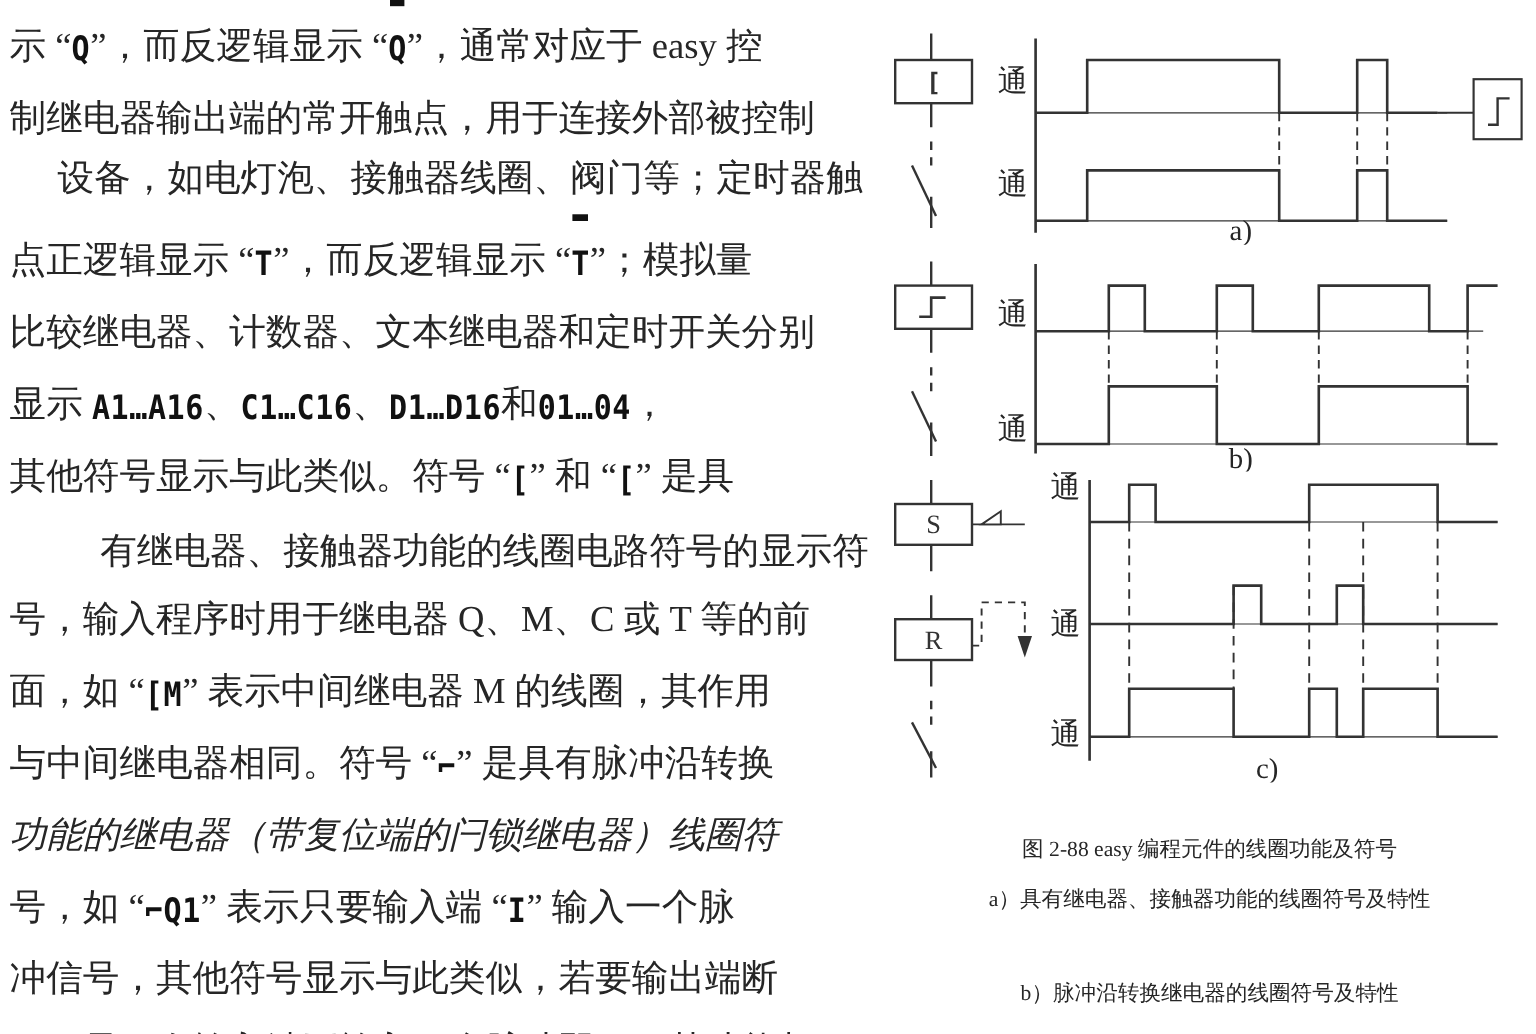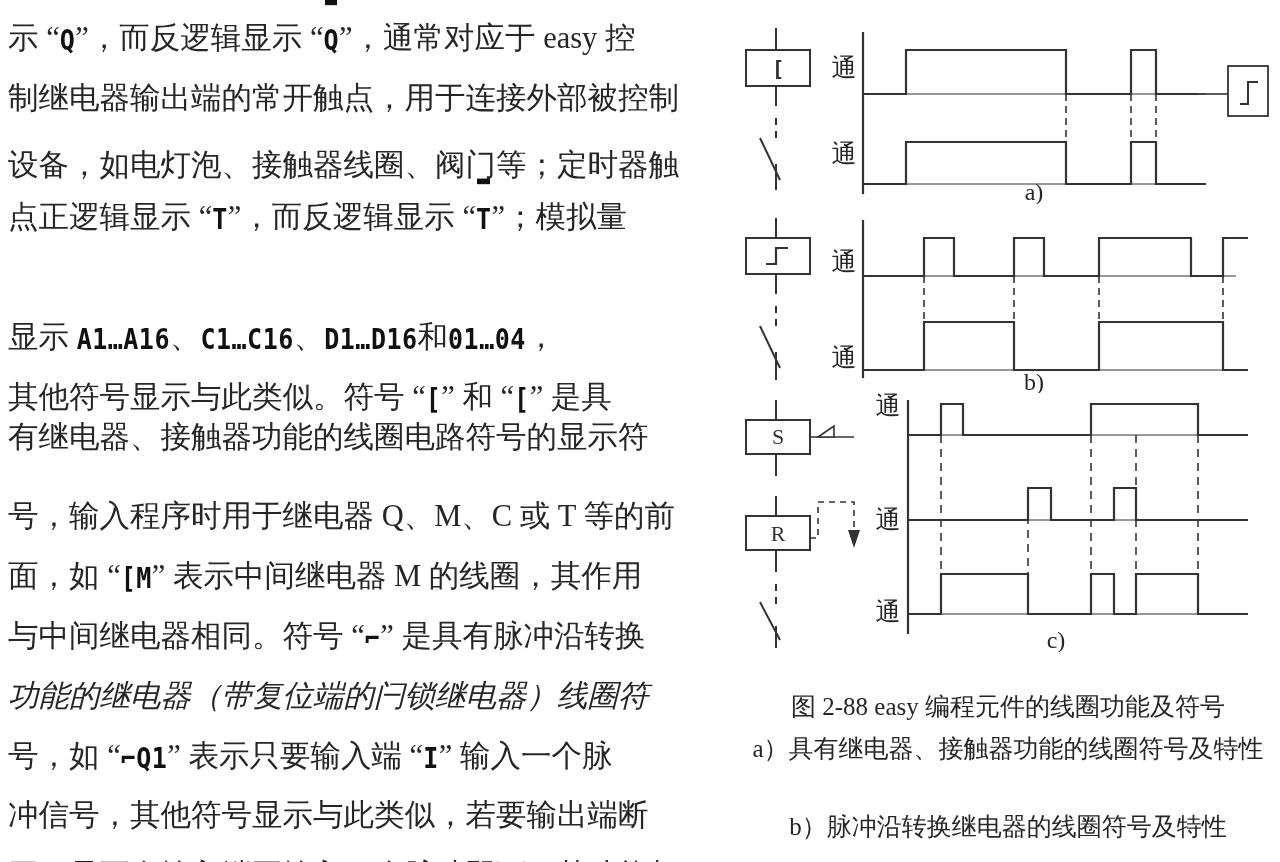--- a/index.html
+++ b/index.html
@@ -44,42 +44,43 @@
   }
 
   
   .fig-col{position:absolute;left:736px;top:0;width:544px;height:862px;}
   .fig{position:absolute;left:0;width:544px;}
   .fig svg{display:block;}
 
   .caption{
     position:absolute;left:736px;width:544px;
     text-align:center;
-    font-size:25px;line-height:42px;
+    font-size:18px;line-height:42px;
     color:#262626;
     white-space:nowrap;
   }
   #cap0{top:686px;}
   #cap1{top:728px;}
   #cap2{top:770px;margin-top:36px;}
   #cap3{top:812px;}
 </style>
 </head>
 <body>
 
 <div class="page">
 
   <div class="text-col" id="textcol">
       <div class="tline" style="top: 8px;"><span>示 “</span><span class="lcd">Q</span><span>”，而反逻辑显示 “</span><span class="lcd ov">Q</span><span>”，通常对应于 easy 控</span></div>
       <div class="tline" style="top: 67.8px;"><span>制继电器输出端的常开触点，用于连接外部被控制</span></div>
-      <div class="tline" style="top: 135px;"><span>设备，如电灯泡、接触器线圈、阀门等；定时器触</span></div>
+      <div class="tline" style="top: 118px; margin-left: 40px;"><span>设备，如电灯泡、接触器线圈、阀门等；定时器触</span></div>
       <div class="tline" style="top: 187.4px;"><span>点正逻辑显示 “</span><span class="lcd">T</span><span>”，而反逻辑显示 “</span><span class="lcd ov">T</span><span>”；模拟量</span></div>
+      <div class="tline" style="top: 247.2px;"><span>比较继电器、计数器、文本继电器和定时开关分别</span></div>
       <div class="tline" style="top: 307px;"><span>显示 </span><span class="lcd">A1…A16</span><span>、</span><span class="lcd">C1…C16</span><span>、</span><span class="lcd">D1…D16</span><span>和</span><span class="lcd">01…04</span><span>，</span></div>
       <div class="tline" style="top: 366.8px;"><span>其他符号显示与此类似。符号 “</span><span class="lcd">[</span><span>” 和 “</span><span class="lcd">[</span><span>” 是具</span></div>
-      <div class="tline" style="top: 407px;"><span>有继电器、接触器功能的线圈电路符号的显示符</span></div>
+      <div class="tline" style="top: 429px; text-align: right;"><span>有继电器、接触器功能的线圈电路符号的显示符</span></div>
       <div class="tline" style="top: 546.2px;"><span>面，如 “</span><span class="lcd">[M</span><span>” 表示中间继电器 M 的线圈，其作用</span></div>
       <div class="tline" style="top: 486.4px;"><span>号，输入程序时用于继电器 Q、M、C 或 T 等的前</span></div>
       <div class="tline" style="top: 606px;"><span>与中间继电器相同。符号 “</span><span class="lcd">⌐</span><span>” 是具有脉冲沿转换</span></div>
       <div class="tline" style="top: 665.8px; font-style: italic;"><span>功能的继电器（带复位端的闩锁继电器）线圈符</span></div>
       <div class="tline" style="top: 725.6px;"><span>号，如 “</span><span class="lcd">⌐Q1</span><span>” 表示只要输入端 “</span><span class="lcd">I</span><span>” 输入一个脉</span></div>
       <div class="tline" style="top: 785.4px;"><span>冲信号，其他符号显示与此类似，若要输出端断</span></div>
       <div class="tline" style="top: 845.2px;"><span>开，只要在输入端再输入一个脉冲即可，其功能相</span></div>
     </div>
 
   <div class="fig-col">

